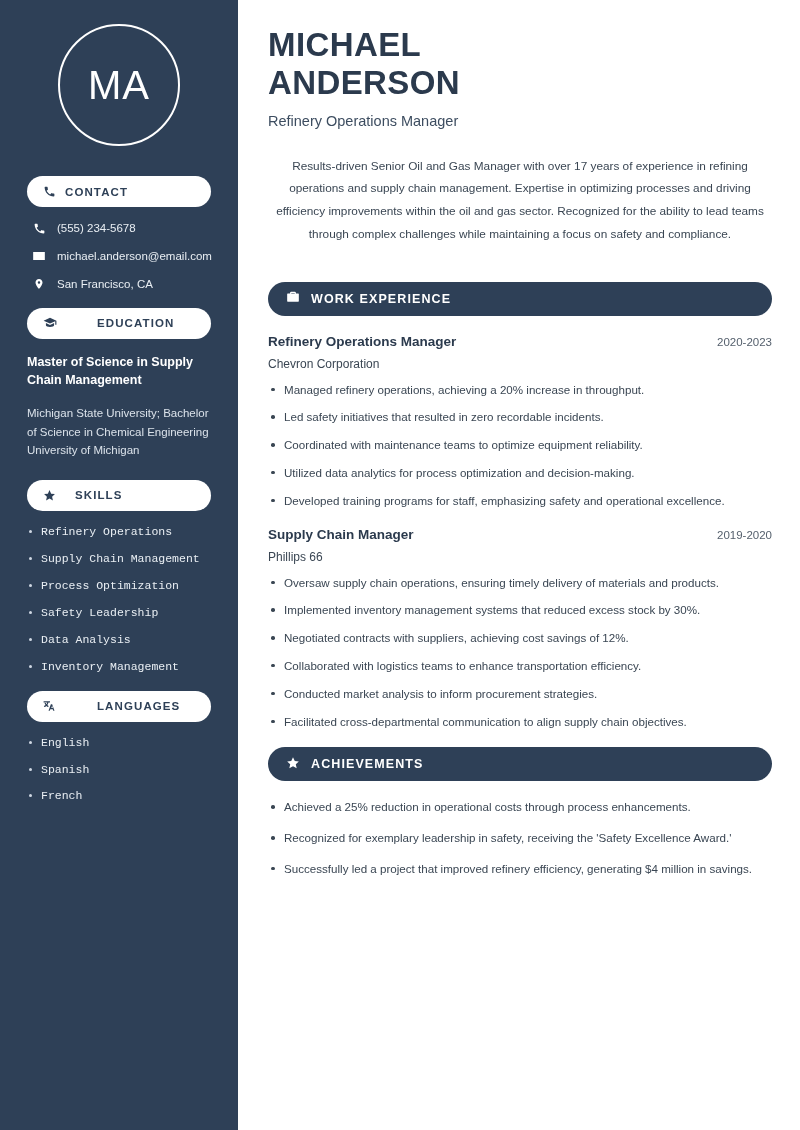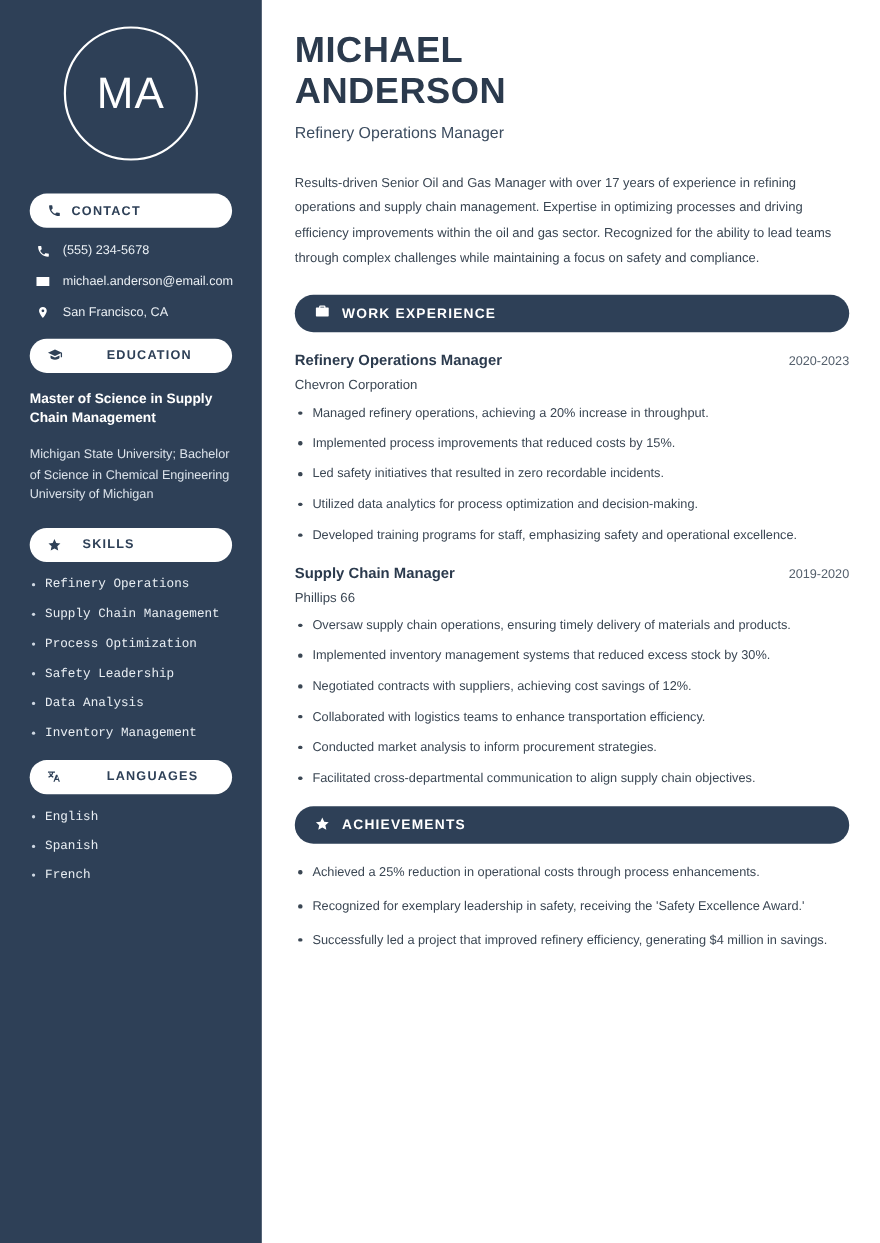--- a/index.html
+++ b/index.html
@@ -129,21 +129,22 @@
   .role {
     font-size: 14.5px;
     color: #3d4d60;
     margin-top: 10px;
     margin-bottom: 26px;
   }
   .summary {
     font-size: 11.8px;
     line-height: 1.93;
     color: #3a4653;
-    margin-bottom: 22px;
+    margin-bottom: 36px;
+    text-align: center;
   }
 
   .bar {
     background: #2e4057;
     border-radius: 17px;
     height: 34px;
     display: flex;
     align-items: center;
     gap: 11px;
     padding: 0 18px;
@@ -306,22 +307,22 @@
     </div>
 
     <div>
       <div class="job-head">
         <span class="job-title">Refinery Operations Manager</span>
         <span class="job-date">2020-2023</span>
       </div>
       <div class="job-company">Chevron Corporation</div>
       <ul class="duties">
         <li>Managed refinery operations, achieving a 20% increase in throughput.</li>
-        <li>Implemented process improvements that reduced costs by 15%.</li>
         <li>Led safety initiatives that resulted in zero recordable incidents.</li>
+        <li>Coordinated with maintenance teams to optimize equipment reliability.</li>
         <li>Utilized data analytics for process optimization and decision-making.</li>
         <li>Developed training programs for staff, emphasizing safety and operational excellence.</li>
       </ul>
     </div>
 
     <div>
       <div class="job-head">
         <span class="job-title">Supply Chain Manager</span>
         <span class="job-date">2019-2020</span>
       </div>

